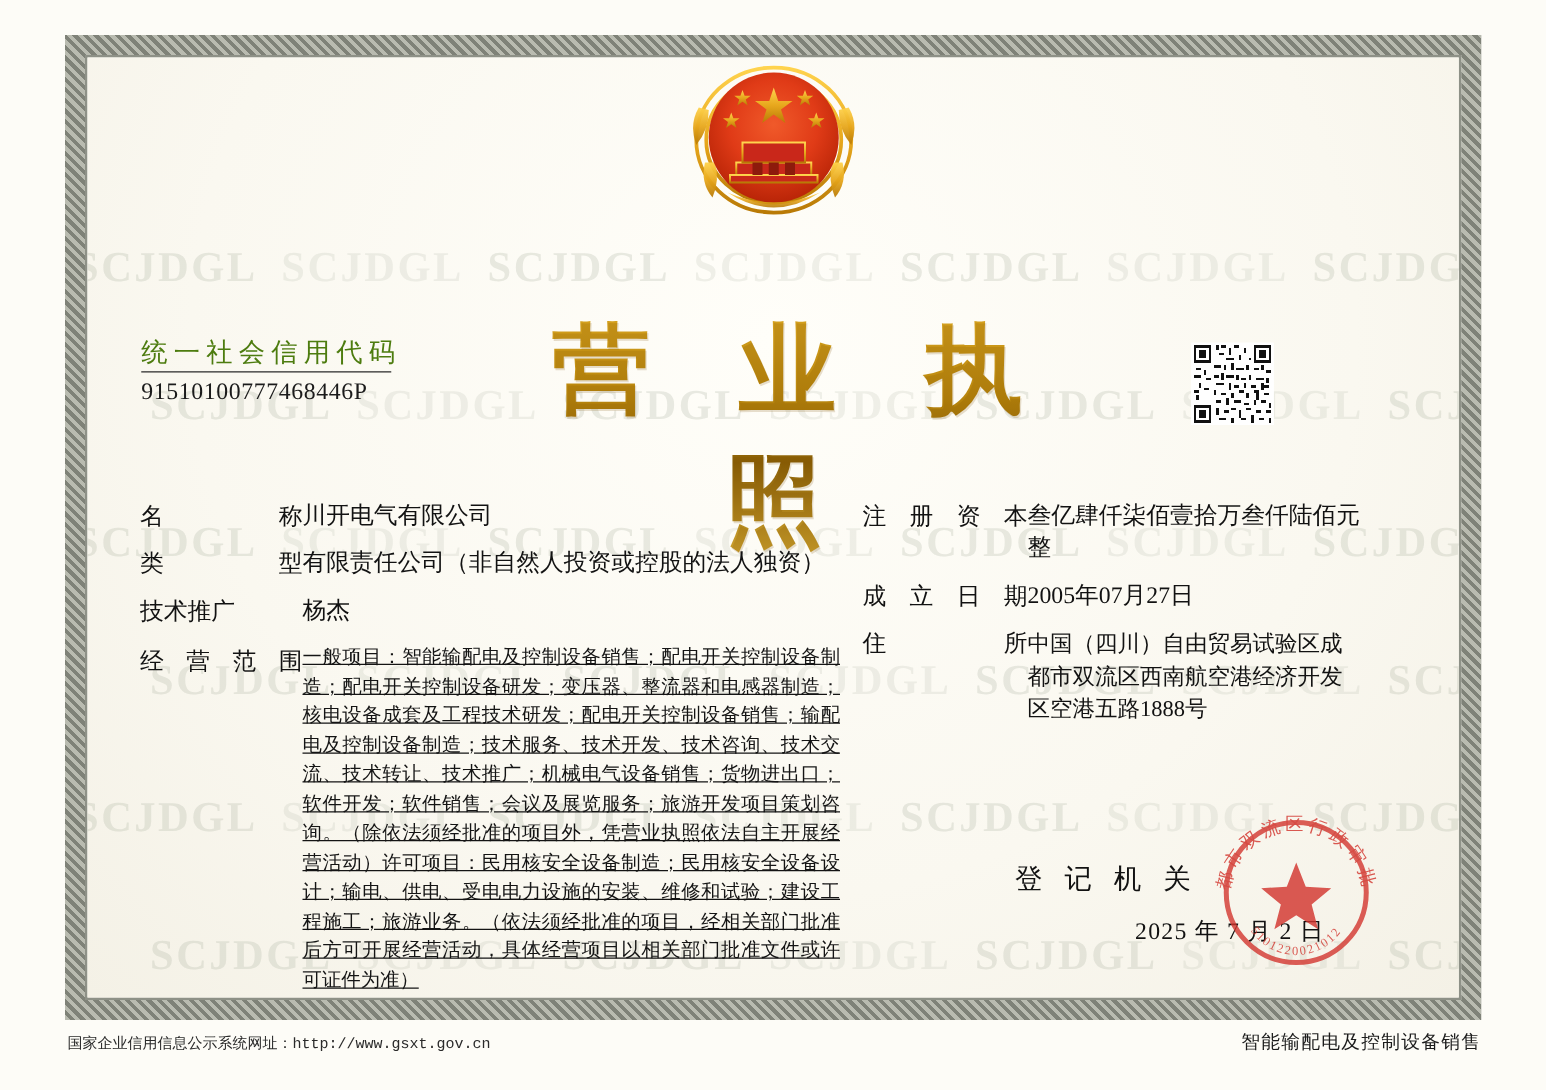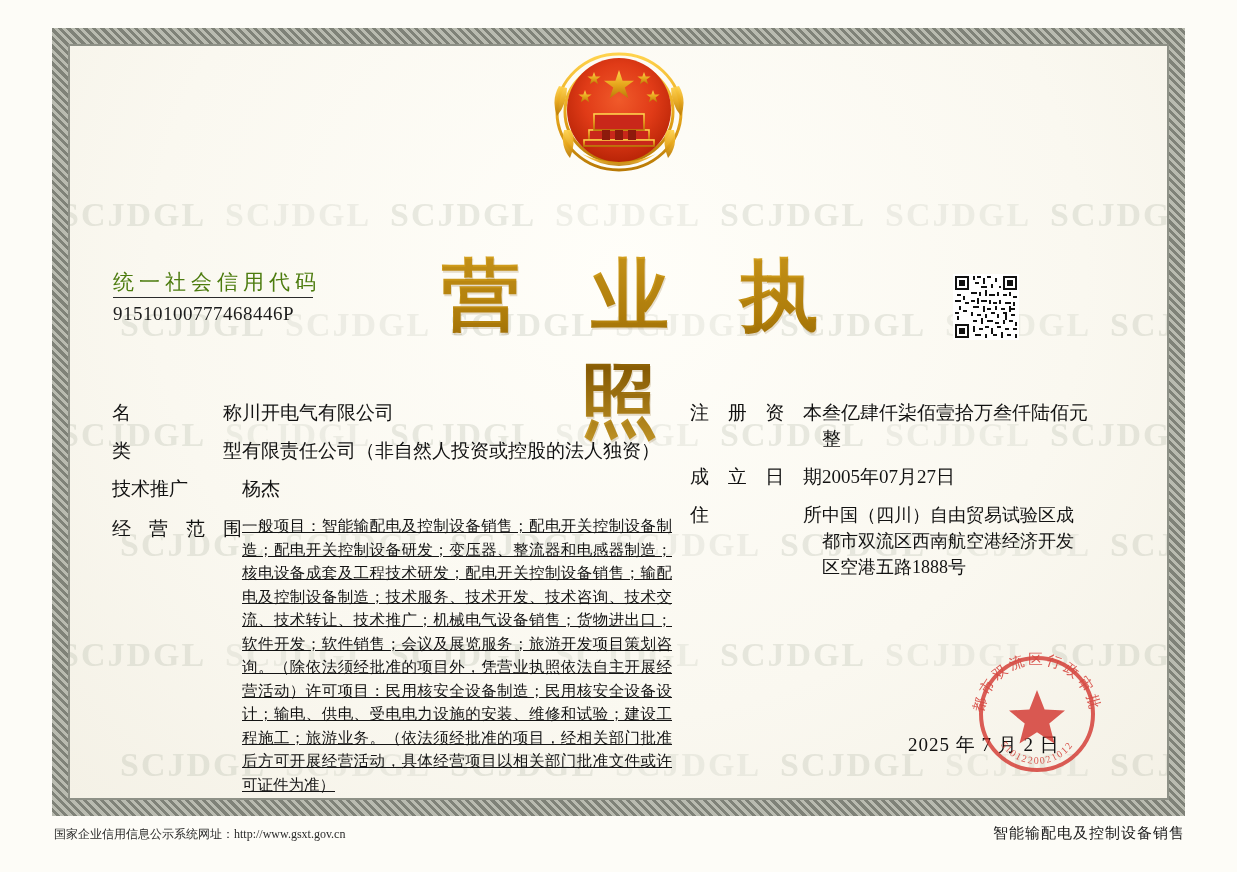--- a/index.html
+++ b/index.html
@@ -260,21 +260,21 @@
   
   .footer-left {
     position: absolute;
     left: 54px;
     top: 826px;
     font-family: "Liberation Sans", sans-serif;
     font-size: 12px;
     color: #2a2a2a;
   }
   .footer-left .url {
-    font-family: Liberation Serif, serif;
+    font-family: Liberation Mono, monospace;
     font-size: 12px;
   }
   .footer-right {
     position: absolute;
     right: 52px;
     top: 824px;
     font-size: 15px;
     color: #1b1b1b;
     letter-spacing: 1px;
   }
@@ -538,20 +538,21 @@
     </div>
     <div class="frow">
       <span class="flabel lbl-w-r">
           <span>住</span>
           <span>所</span>
         </span>
       <span class="fvalue fvalue-multiline" style="width:268px;">中国（四川）自由贸易试验区成都市双流区西南航空港经济开发区空港五路1888号</span>
     </div>
   </div>
 
+  <div class="authority">登 记 机 关</div>
   <div class="issue-date">
     <span class="num">2025</span>
     <span>年</span>
     <span class="num">7</span>
     <span>月</span>
     <span class="num">2</span>
     <span>日</span>
   </div>
 
   <div class="seal">

